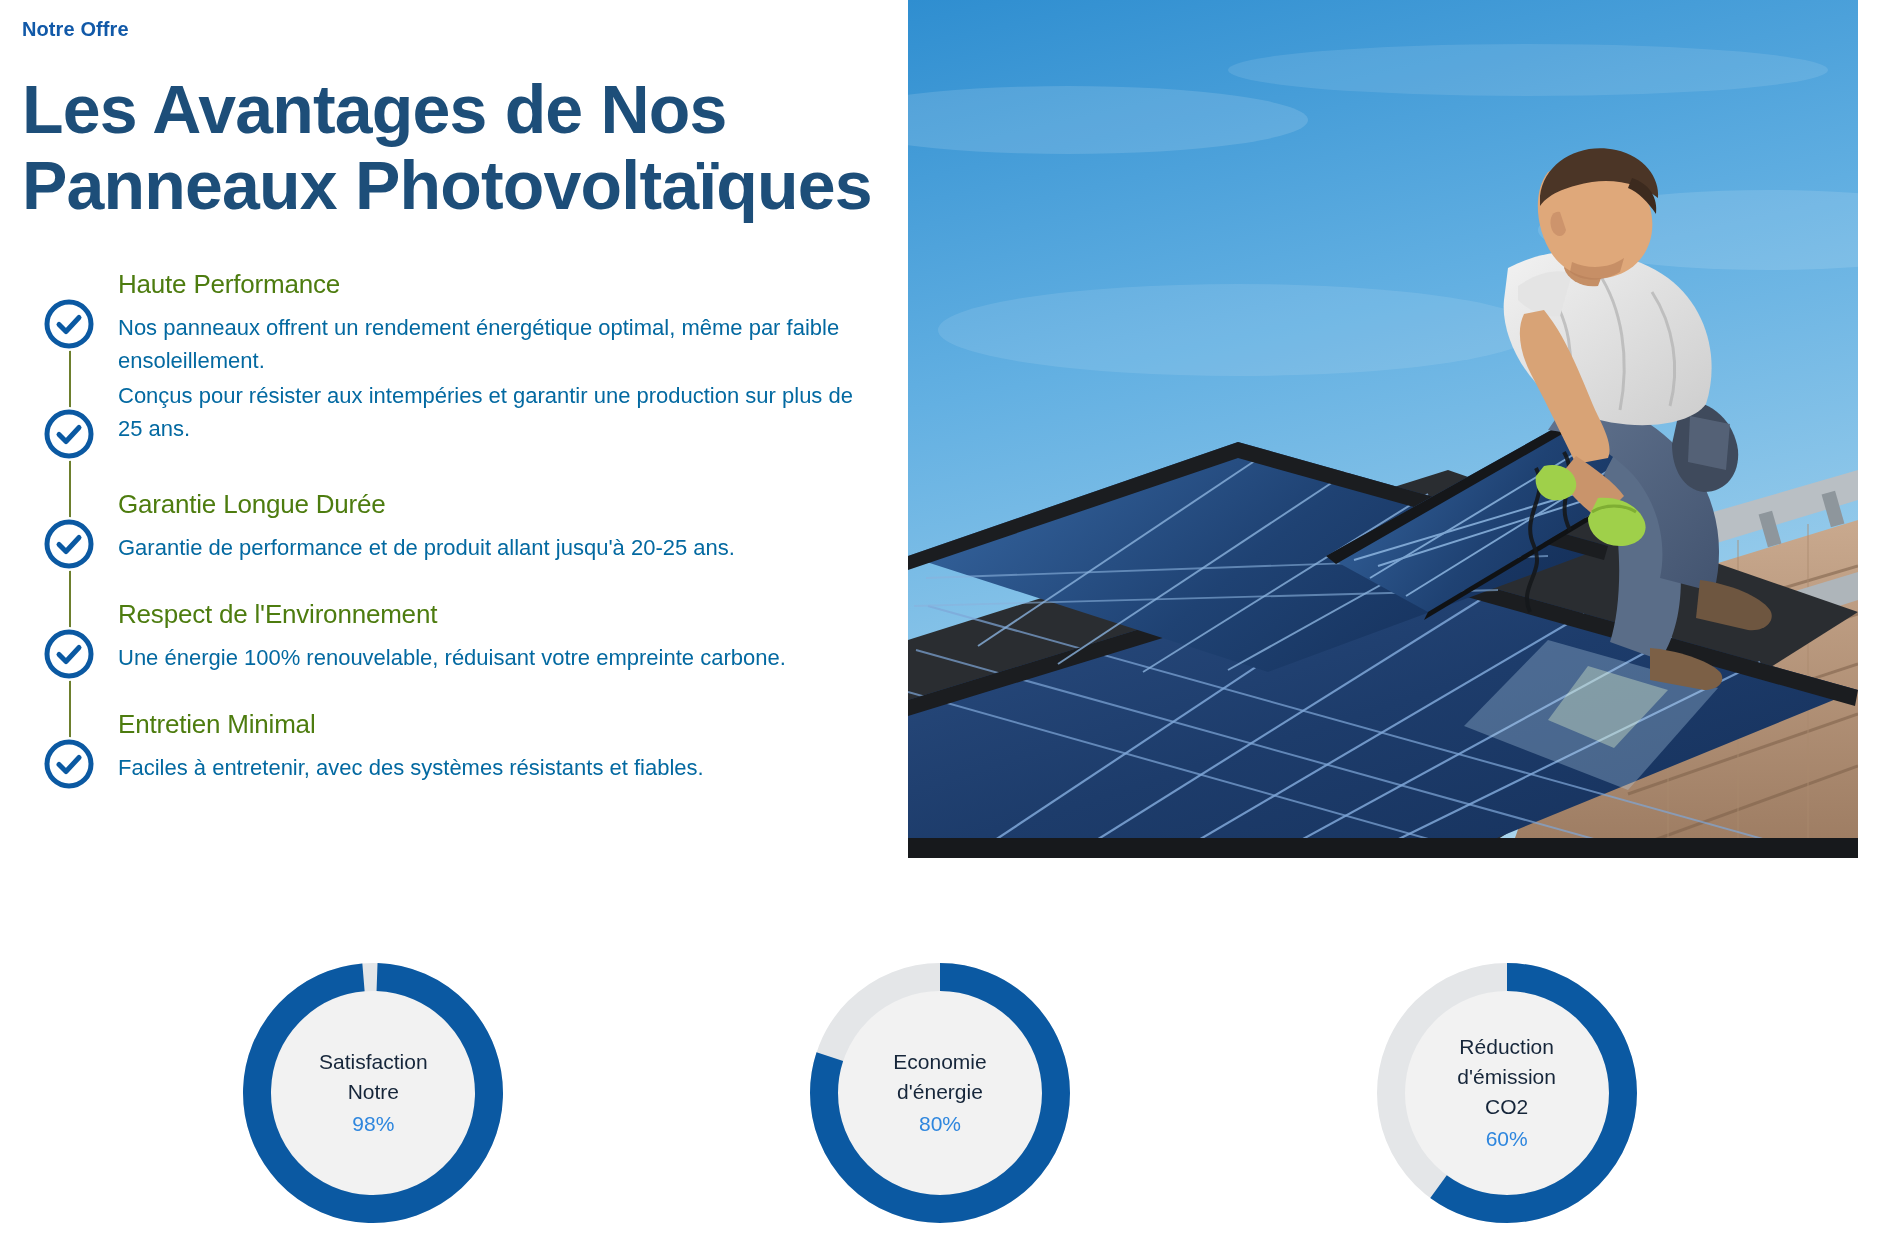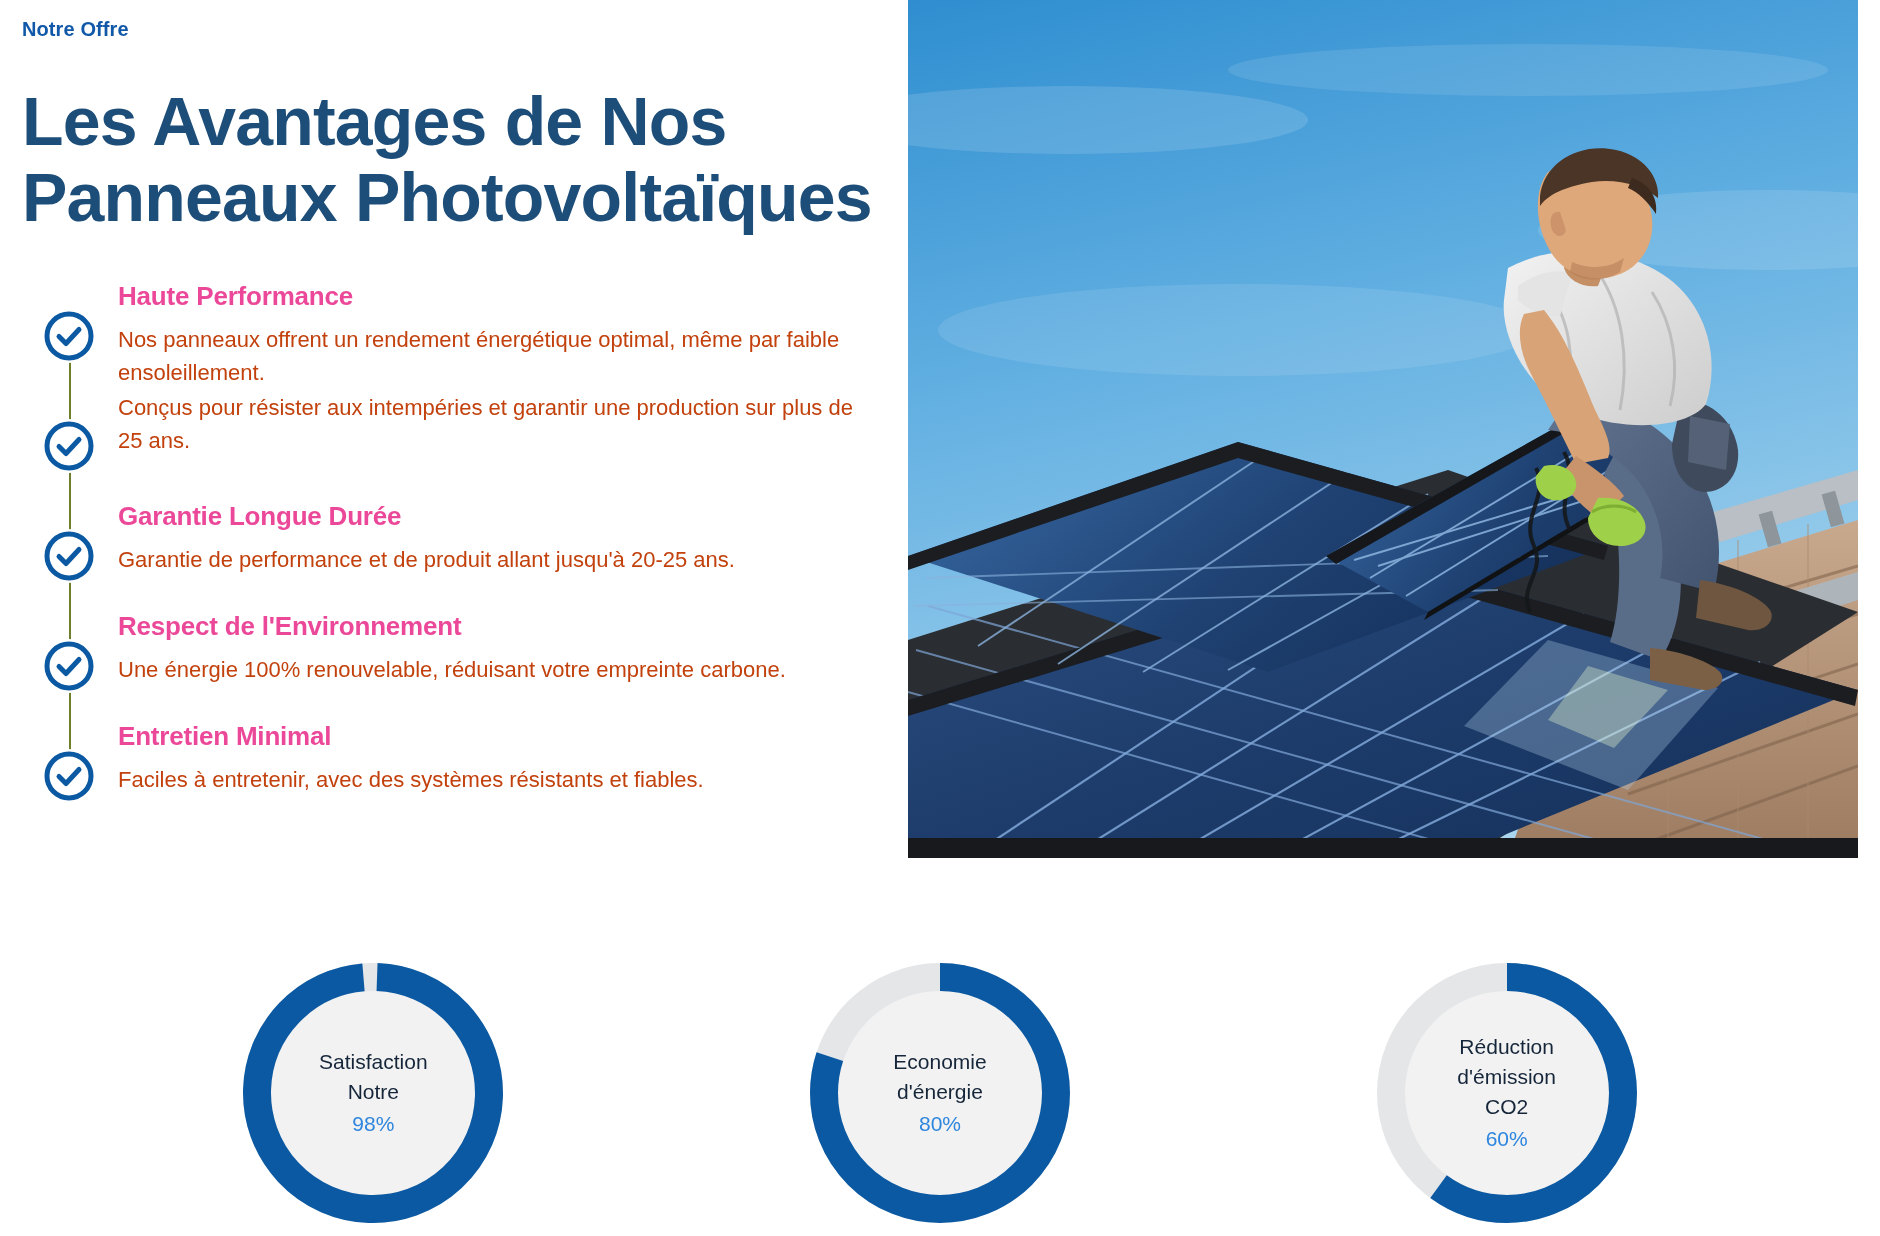--- a/index.html
+++ b/index.html
@@ -33,21 +33,21 @@
     left: 22px;
     top: 18px;
     width: 880px;
   }
 
   .eyebrow {
     font-size: 20px;
     font-weight: bold;
     color: #1159a8;
     letter-spacing: 0.1px;
-    margin-bottom: 42px;
+    margin-bottom: 30px;
   }
 
   .headline {
     font-size: 68px;
     line-height: 1.12;
     font-weight: bold;
     color: #1d4e79;
     letter-spacing: -0.8px;
     margin-bottom: 46px;
     max-width: 870px;
@@ -100,31 +100,31 @@
   }
   .check-icon svg { display: block; width: 54px; height: 54px; }
 
   .feature-body {
     padding-top: 0px;
     padding-right: 20px;
   }
 
   .feature-title {
     font-size: 26px;
-    font-weight: bold;
-    color: #ec4899;
+    font-weight: normal;
+    color: #4d7c0f;
     letter-spacing: -0.2px;
     margin-bottom: 10px;
     line-height: 1.2;
   }
 
   .feature-desc {
     font-size: 22px;
     line-height: 1.5;
-    color: #c2410c;
+    color: #0369a1;
     max-width: 760px;
   }
 
   
   .photo {
     position: absolute;
     left: 908px;
     top: 0px;
     width: 950px;
     height: 858px;

